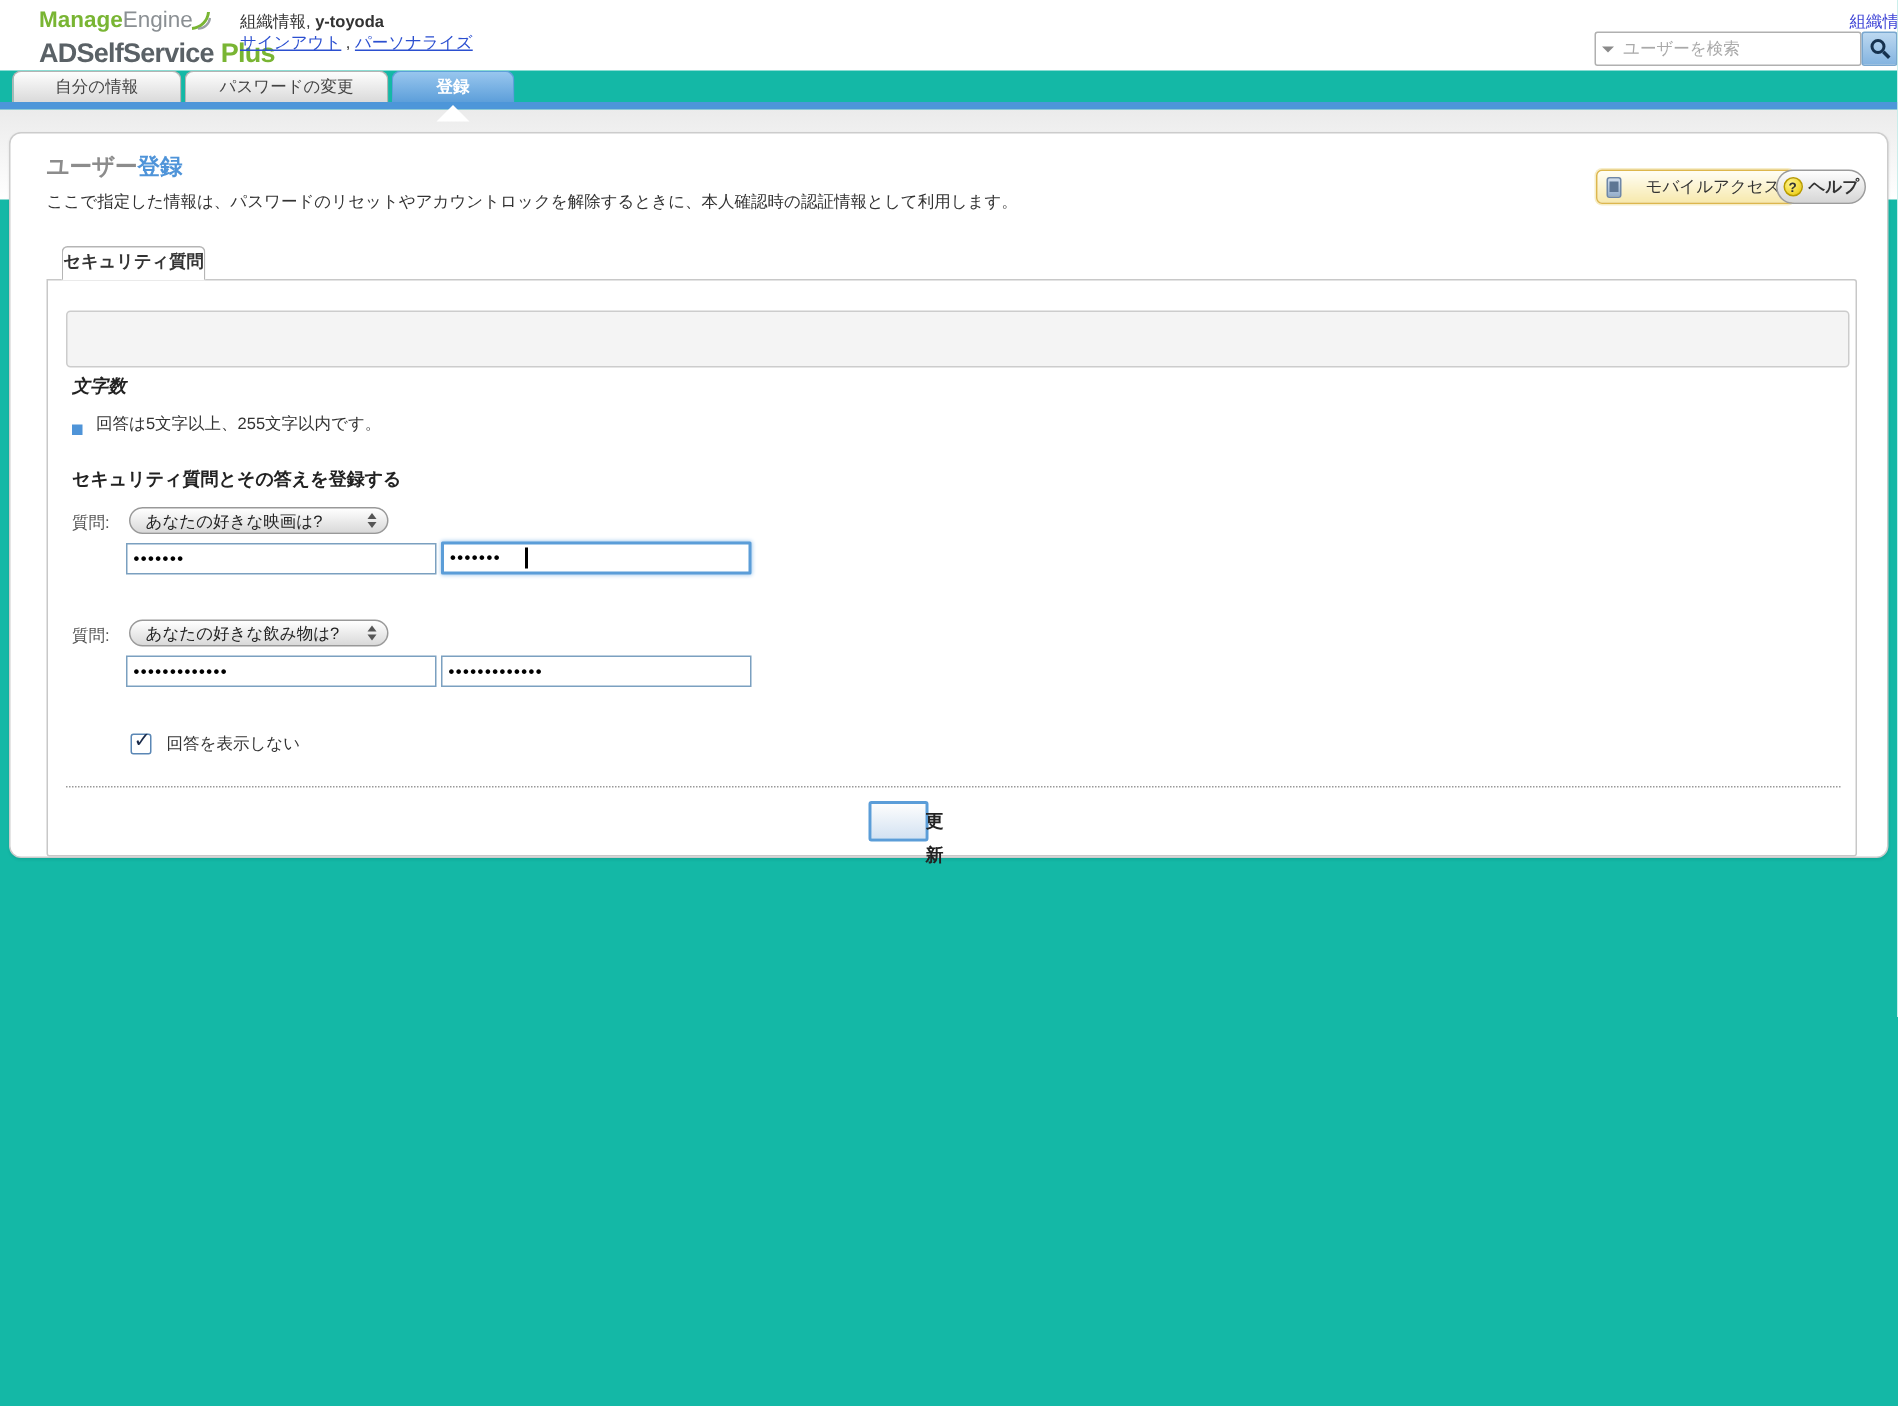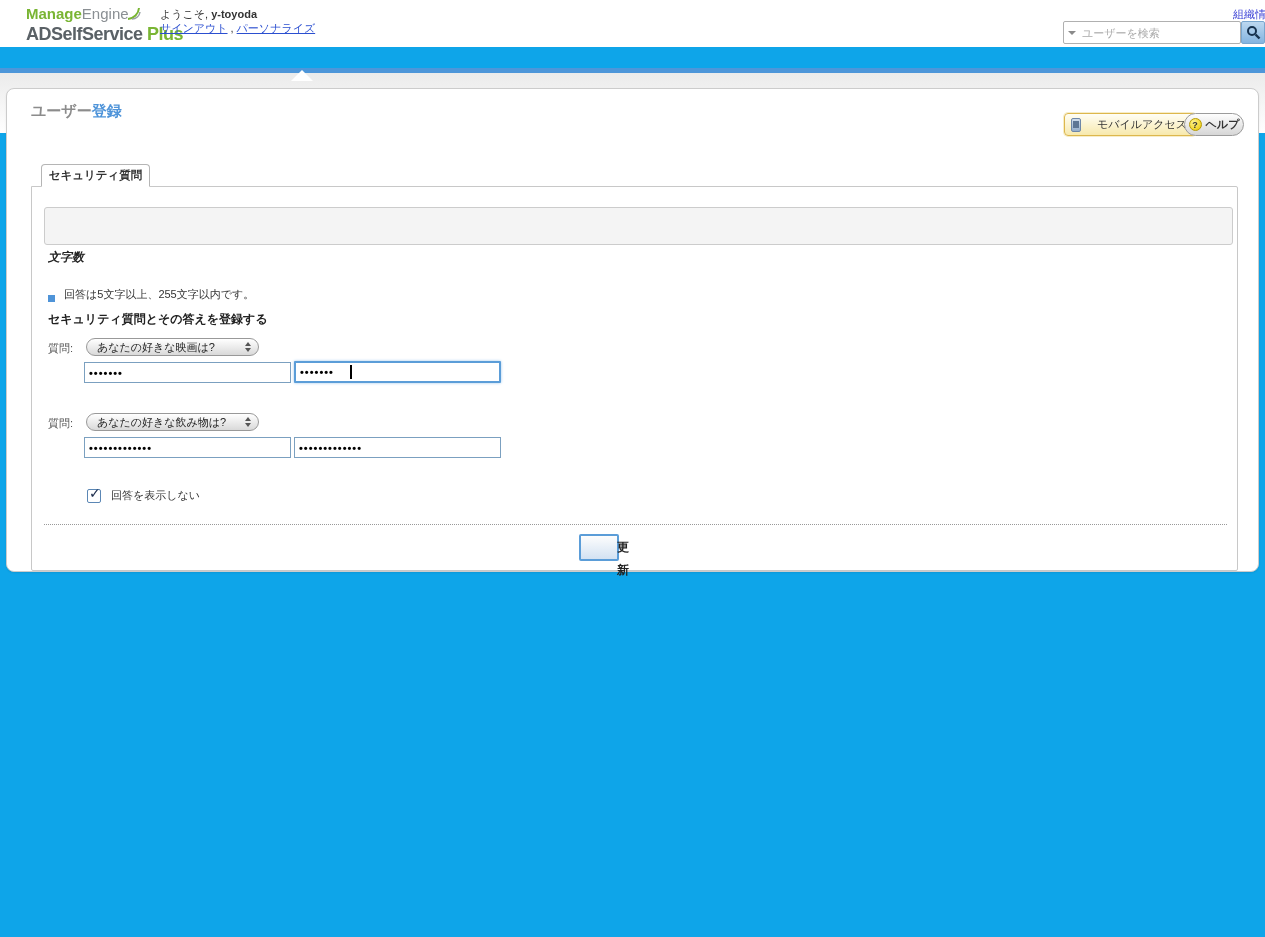--- a/index.html
+++ b/index.html
@@ -1,20 +1,20 @@
 <!DOCTYPE html>
 <html><head>
 <meta charset="utf-8">
 <style>
   * { margin:0; padding:0; box-sizing:border-box; }
   html,body { background:#fff; }
   .screen {
     position:relative; width:1265px; height:937px; overflow:hidden;
     font-family:"Liberation Sans","DejaVu Sans",sans-serif; font-size:11px; color:#333;
-    background:#0ea5e9;
+    background:#14b8a6;
   }
   
   .header { position:absolute; left:0; top:0; width:1265px; height:47px; background:#fff; }
   .logo { position:absolute; left:26px; top:6px; line-height:1.1; white-space:nowrap; }
   .logo-l1 { font-size:15px; font-weight:bold; }
   .logo-l1 .green { color:#79b533; }
   .logo-l1 .gray  { color:#8a8f93; font-weight:normal; }
   .logo-swoosh { display:inline-block; vertical-align:top; margin-left:-2px; }
   .logo-l2 { font-size:18px; font-weight:bold; letter-spacing:-0.5px; }
   .logo-l2 .dark  { color:#5a6166; }
@@ -84,34 +84,34 @@
     position:absolute; left:1177px; top:24px; height:23px; width:60px; cursor:pointer;
     background:linear-gradient(#fefefe,#d6d6d6); border:1px solid #9c9c9c; border-radius:12px;
     display:flex; align-items:center; justify-content:center; gap:4px;
     font-size:11px; font-weight:bold; color:#333; white-space:nowrap;
   }
   .help-icon { display:inline-flex; width:13px; height:13px; border-radius:50%;
     background:radial-gradient(circle at 35% 30%, #fff48f, #e9c700); border:1px solid #b89b00;
     align-items:center; justify-content:center; font-size:9px; font-weight:bold; color:#333; }
   
   .inner-tab {
-    position:absolute; left:34px; top:75px; width:109px; height:23px; z-index:2; cursor:pointer;
+    position:absolute; left:34px; top:75px; width:96px; height:23px; z-index:2; cursor:pointer;
     background:#fff; border:1px solid #b5b5b5; border-bottom:1px solid #fff; border-radius:4px 4px 0 0;
     text-align:center; line-height:21px; font-size:11.5px; font-weight:bold; color:#333;
   }
   .inner-box {
     position:absolute; left:24px; top:97px; width:1207px; height:385px;
     background:#fff; border:1px solid #c8c8c8; border-radius:0 2px 2px 2px;
   }
   .notice-box {
     position:absolute; left:12px; top:20px; width:1189px; height:38px;
     background:#f4f4f4; border:1px solid #cccccc; border-radius:3px;
   }
   .cc-title { position:absolute; left:16px; top:62px; font-size:12px; font-weight:bold; color:#222;font-style:italic; }
-  .bullet-row { position:absolute; left:16px; top:100px; display:flex; align-items:flex-end; gap:9px; }
+  .bullet-row { position:absolute; left:16px; top:88px; display:flex; align-items:flex-end; gap:9px; }
   .bullet-sq { width:7px; height:7px; background:#4f94d8; display:inline-block; }
   .reg-heading { position:absolute; left:16px; top:124px; font-size:12px; font-weight:bold; color:#222;text-align:center; }
   .q-label { position:absolute; left:16px; font-size:11px; color:#555; }
   .q1-label { top:154px; } .q2-label { top:229px; }
   .mac-select {
     position:absolute; left:54px; width:173px; height:18px; cursor:pointer;
     background:linear-gradient(#ffffff,#d9d9d9); border:1px solid #999; border-radius:9px;
     display:flex; align-items:center; padding:0 20px 0 10px;
     font-size:11px; color:#222; white-space:nowrap;
   }
@@ -151,43 +151,49 @@
 
   <div class="header">
     <div class="logo">
       <div class="logo-l1"><span class="green">Manage</span><span class="gray">Engine</span><span class="logo-swoosh"><svg width="15" height="15" viewBox="0 0 15 15">
               <path d="M1 13 A12 12 0 0 0 12 2" stroke="#79b533" fill="none" stroke-width="2"></path>
               <path d="M5 13 A8 8 0 0 0 13 6" stroke="#9aa0a5" fill="none" stroke-width="1.5"></path>
             </svg></span></div>
       <div class="logo-l2"><span class="dark">ADSelfService</span>&nbsp;<span class="green">Plus</span></div>
     </div>
 
-    <div class="welcome"><span>ようこそ,</span> <span class="name">y-toyoda</span></div>
+    <div class="welcome"><span>組織情報,</span> <span class="name">y-toyoda</span></div>
     <div class="welcome-links"><a>サインアウト</a><span class="sep">,</span><a>パーソナライズ</a></div>
 
     <div class="org-link">組織情報</div>
 
     <div class="search-wrap">
       <input class="search-input" type="text" placeholder="ユーザーを検索" style="">
       <span class="search-caret"></span>
       <span class="search-btn">
           <svg width="15" height="15" viewBox="0 0 15 15">
             <circle cx="6" cy="6" r="4" stroke="#16324f" stroke-width="2" fill="none"></circle>
             <line x1="9.5" y1="9.5" x2="13.5" y2="13.5" stroke="#16324f" stroke-width="2.4"></line>
           </svg>
         </span>
     </div>
   </div>
 
+  <div class="tabbar">
+    <div class="tab" style="left:8px; width:113px;">自分の情報</div>
+    <div class="tab" style="left:123px; width:136px;">パスワードの変更</div>
+    <div class="tab active" style="left:261px; width:82px;">登録</div>
+  </div>
   <div class="bluebar"></div>
   <div class="tab-notch" style="left:291px;"></div>
   <div class="page-grad"></div>
 
   <div class="panel">
     <div class="page-title"><span class="t-gray">ユーザー</span><span class="t-blue">登録</span></div>
+    <div class="page-desc">ここで指定した情報は、パスワードのリセットやアカウントロックを解除するときに、本人確認時の認証情報として利用します。</div>
 
     <div class="btn-mobile">
         <span class="phone-icon"></span>
         <span>モバイルアクセス</span>
       </div>
     <div class="btn-help">
         <span class="help-icon">?</span>
         <span>ヘルプ</span>
       </div>
 

